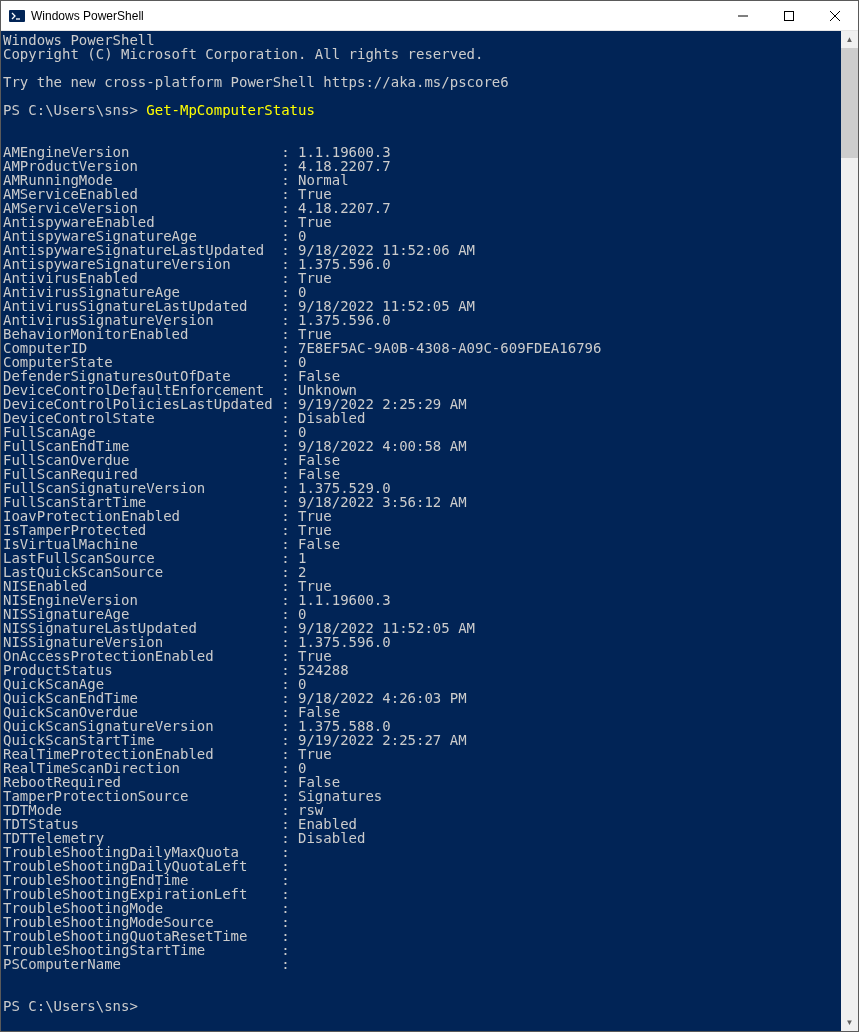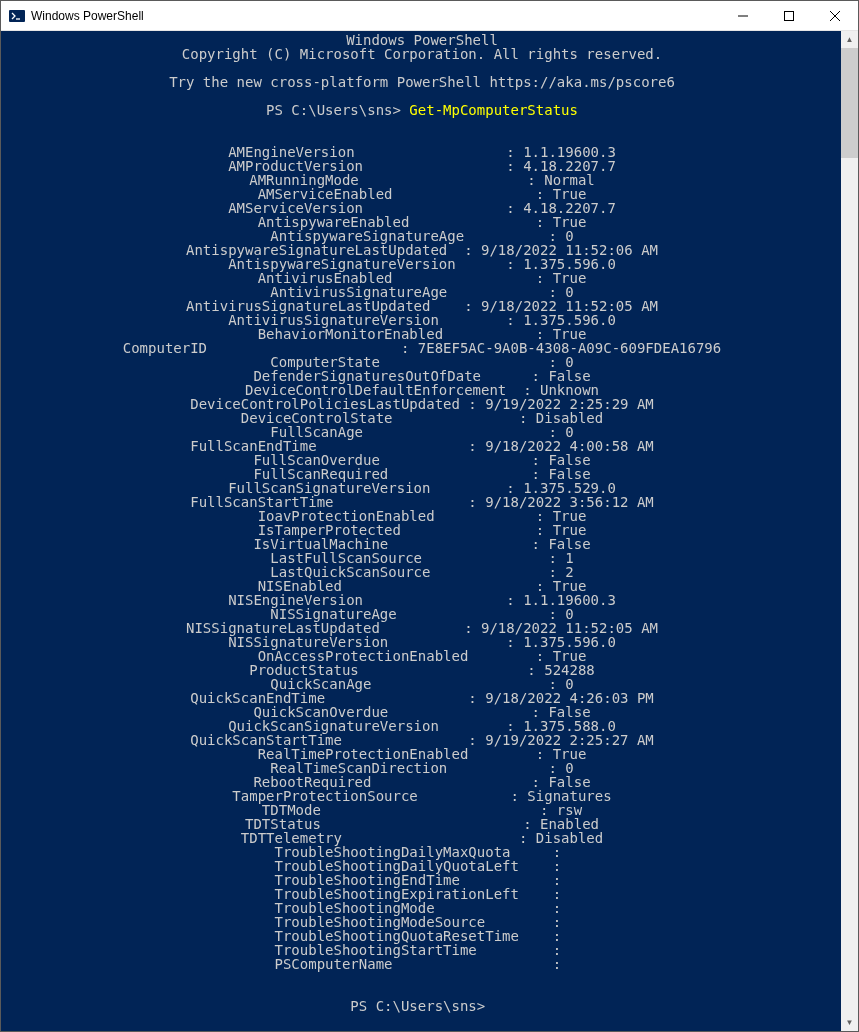--- a/index.html
+++ b/index.html
@@ -40,21 +40,20 @@
       justify-content: center;
       font-size: 10px;
       font-family: "Segoe MDL2 Assets","Segoe UI Symbol",sans-serif;
       color: #000;
     }
     .win-btn svg { stroke: #000; }
     .terminal-wrap {
       position: relative;
       height: calc(100% - 30px);
       display: flex;
-      text-align: center;
     }
     .terminal {
       flex: 1;
       background: #012456;
       color: #cccccc;
       font-family: Consolas, "Lucida Console", monospace;
       font-size: 14px;
       line-height: 14px;
       white-space: pre;
       padding: 2px 0 0 2px;

